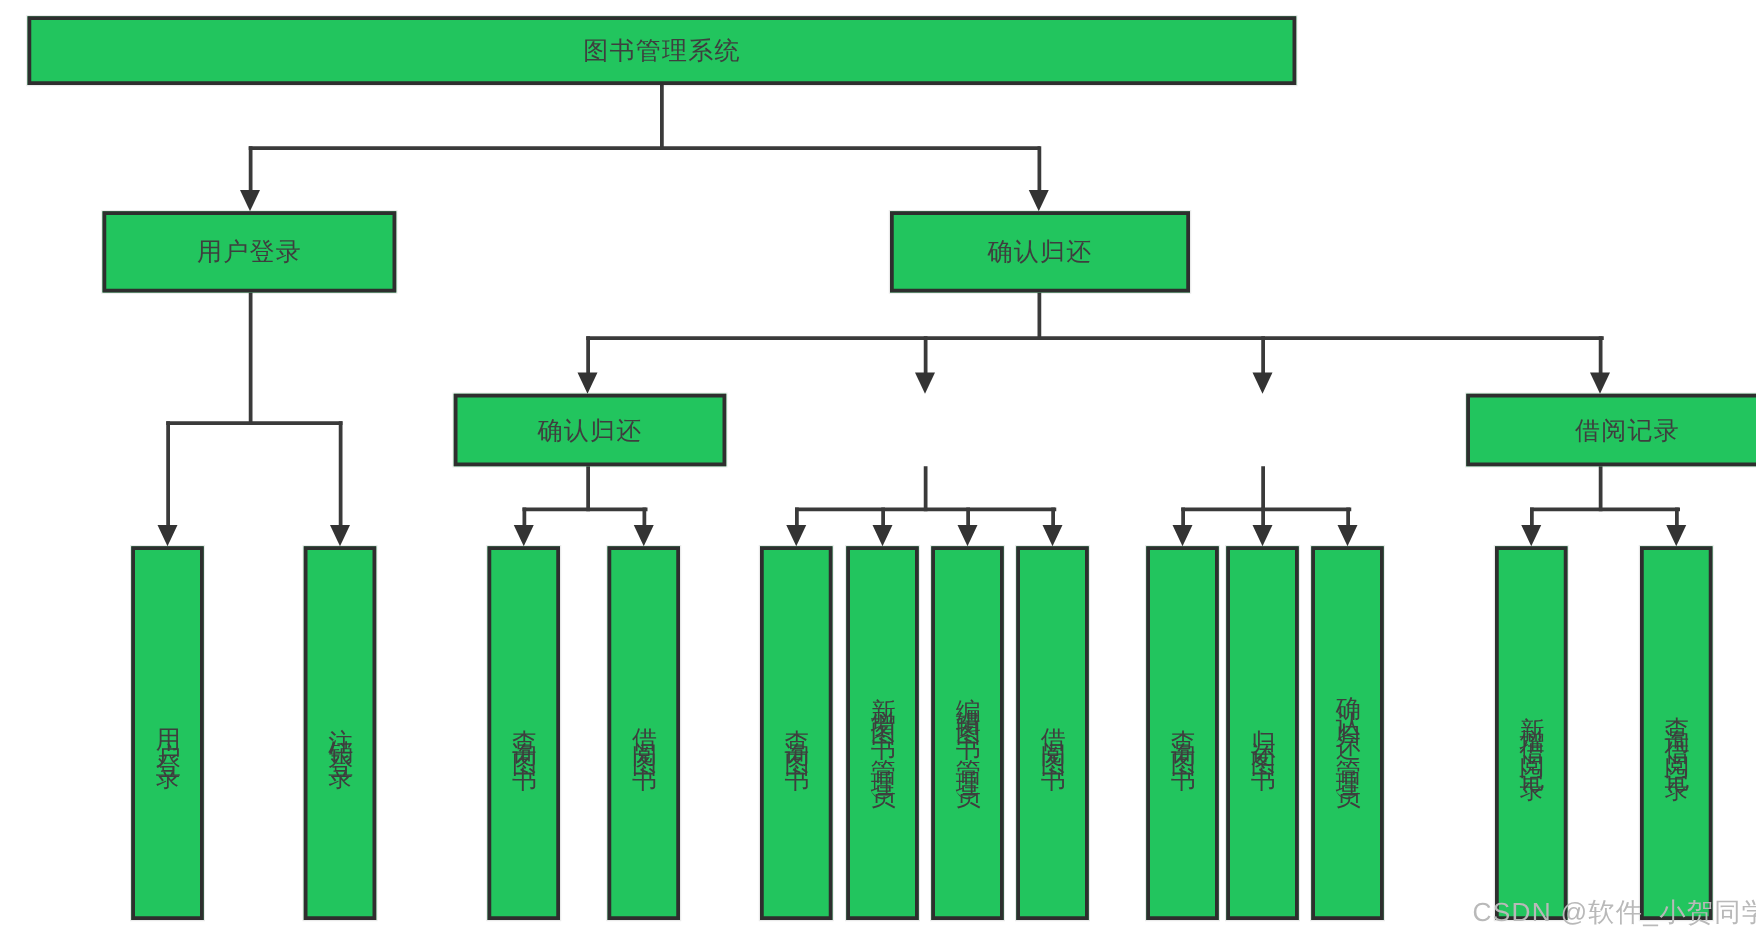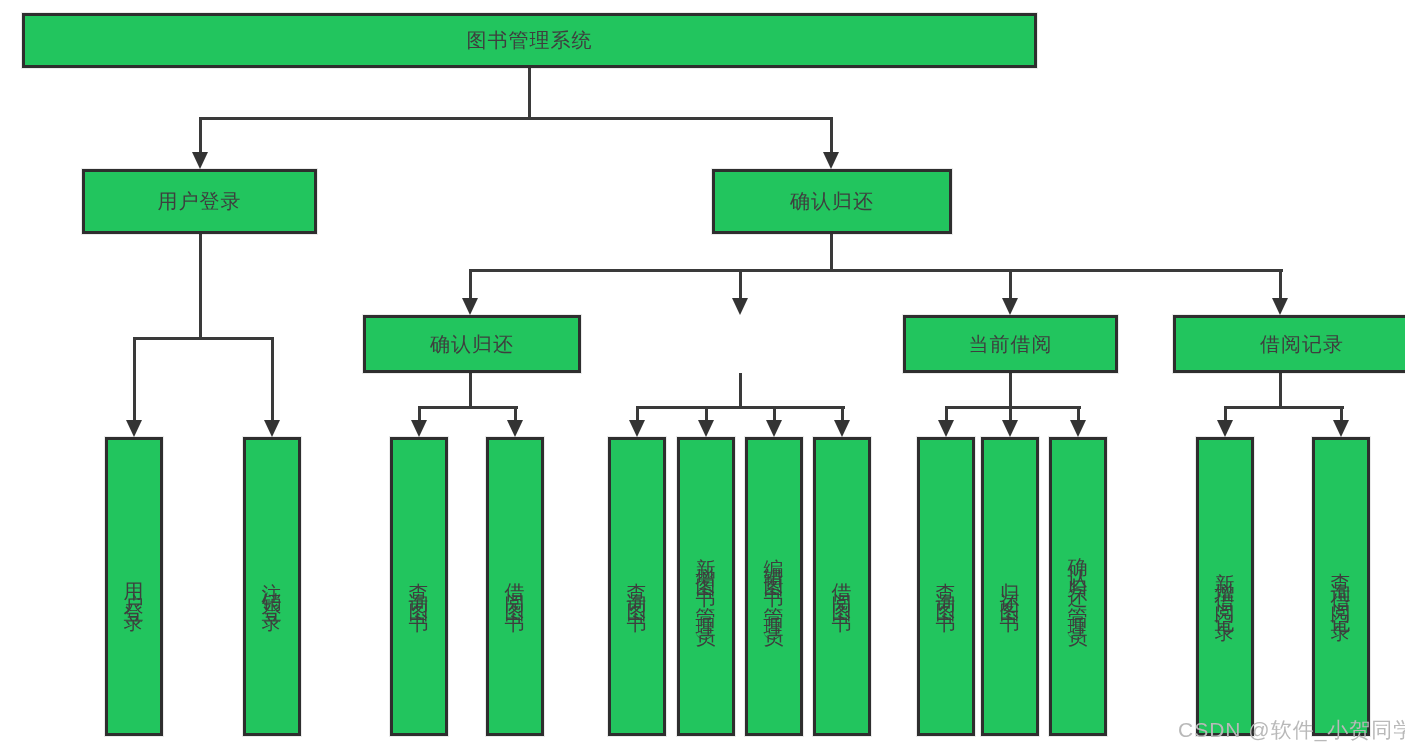--- a/index.html
+++ b/index.html
@@ -100,23 +100,20 @@
   <div class="box hbox" style="left:82px;top:169px;width:235px;height:65px">
     <span>用户登录</span>
   </div>
   <div class="box hbox" style="left:712px;top:169px;width:240px;height:65px">
     <span>确认归还</span>
   </div>
 
   <div class="box hbox" style="left:363px;top:315px;width:218px;height:58px">
     <span>确认归还</span>
   </div>
-  <div class="box hbox" style="left:903px;top:315px;width:215px;height:58px">
-    <span>当前借阅</span>
-  </div>
   <div class="box hbox" style="left:1173px;top:315px;width:258px;height:58px">
     <span>借阅记录</span>
   </div>
 
   <div class="box leaf" style="left:105px;top:437px;width:58px;height:299px">
     <span class="vtext">用户登录</span>
   </div>
   <div class="box leaf" style="left:243px;top:437px;width:58px;height:299px">
     <span class="vtext">注销登录</span>
   </div>

